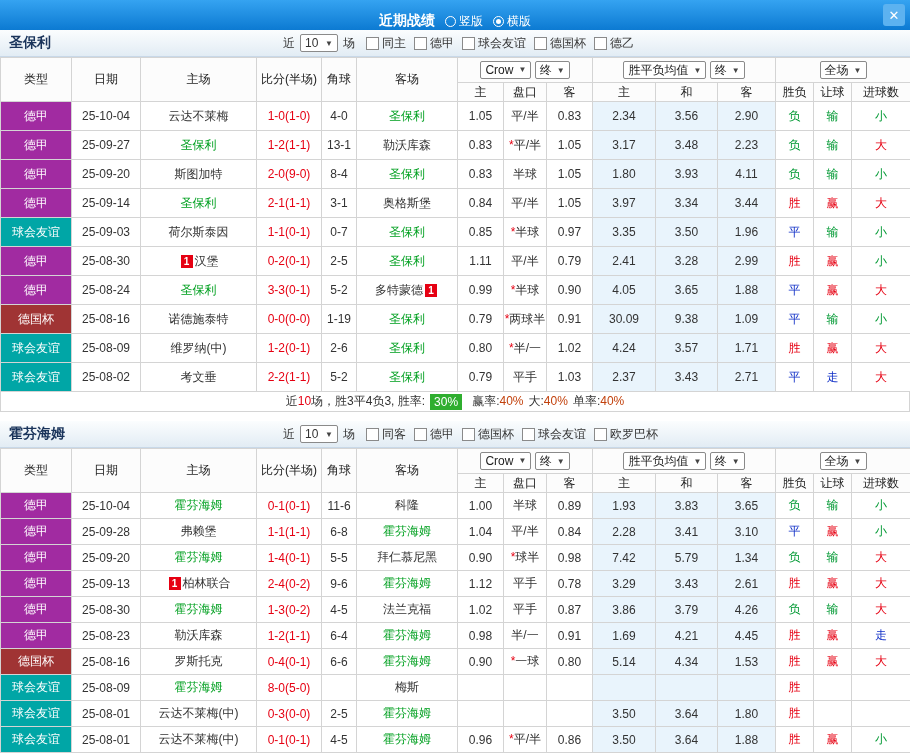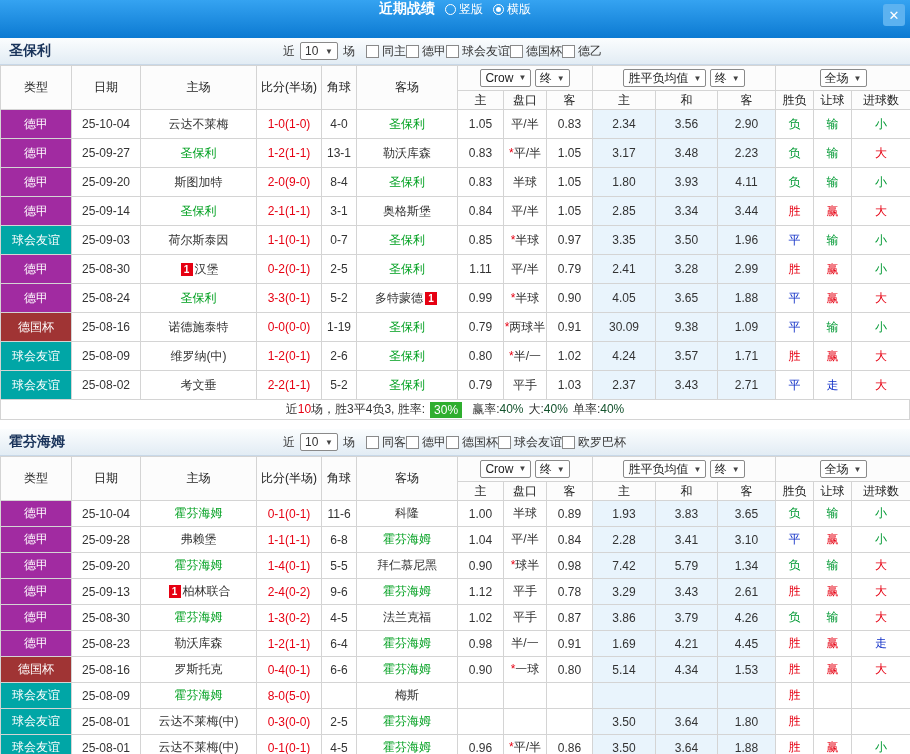--- a/index.html
+++ b/index.html
@@ -1,48 +1,48 @@
 <!DOCTYPE html>
 <html><head>
 <meta charset="utf-8">
 <style>
   *{margin:0;padding:0;box-sizing:border-box}
   body{width:910px;background:#fff;font-family:"Liberation Sans","DejaVu Sans",sans-serif;font-size:12px;color:#333}
-  .titlebar{position:relative;height:38px;background:linear-gradient(#35a3f1,#0c7ad2);display:flex;align-items:flex-start;justify-content:center}
+  .titlebar{position:relative;height:30px;background:linear-gradient(#35a3f1,#0c7ad2);display:flex;align-items:flex-end;justify-content:center}
   .tb-center{display:flex;align-items:center;gap:10px}
   .title{color:#fff;font-weight:bold;font-size:14px}
   .radio-opt{display:inline-flex;align-items:center;gap:3px;color:#fff;cursor:pointer;font-size:12px}
   .radio{width:11px;height:11px;border:1px solid #fff;border-radius:50%;display:inline-block;position:relative;background:transparent}
   .radio.sel::after{content:"";position:absolute;left:2px;top:2px;right:2px;bottom:2px;background:#fff;border-radius:50%}
   .close-btn{position:absolute;right:5px;top:4px;width:22px;height:22px;background:#5cb2f0;color:#fff;font-weight:bold;display:flex;align-items:center;justify-content:center;border-radius:3px;cursor:pointer;font-size:13px}
   .band{display:flex;align-items:center;height:27px;background:linear-gradient(#fbfdfe,#e2ecf4);border-bottom:1px solid #c8d8e8}
   .team-name{width:283px;padding-left:9px;font-weight:bold;font-size:14px;color:#19335a}
   .filter{display:flex;align-items:center;gap:5px}
-  .cb-list{display:inline-flex;align-items:center;margin-left:6px}
+  .cb-list{display:inline-flex;align-items:center;gap:8px;margin-left:6px}
   .cb-item{display:inline-flex;align-items:center;gap:3px;cursor:pointer}
   .checkbox{width:13px;height:13px;border:1px solid #8a8a8a;background:#fff;display:inline-block}
   .dd{display:inline-flex;align-items:center;justify-content:space-between;border:1px solid #8a8a8a;background:#fff;height:18px;padding:0 4px;gap:5px;font-size:12px;cursor:pointer;border-radius:2px}
   .dd .arrow{font-size:8px;color:#444}
   .count-dd{min-width:38px}
   table{border-collapse:collapse;table-layout:fixed;width:910px}
   th,td{border:1px solid #d4d4d4;text-align:center;overflow:hidden;white-space:nowrap}
   thead th{background:#fcfcfc;font-weight:normal;color:#222}
   tr.h1 th{height:25px}
   tr.h2 th{height:19px}
   tbody td{height:29px}
   table.compact tbody td{height:26px}
   .league-cell{color:#fff}
   .score{color:#e60012}
   .focus{color:#00a020}
   .mean{background:#e9f4fc}
   .badge{display:inline-block;min-width:12px;height:13px;line-height:13px;background:#e60012;color:#fff;font-size:10px;font-weight:bold;padding:0 1px;margin:0 2px;vertical-align:middle}
   .star{color:#e60012}
   .summary{height:20px;border:1px solid #d4d4d4;border-top:none;display:flex;align-items:center;justify-content:center;gap:5px;background:#fff}
   .pct-badge{background:#2fae2f;color:#fff;padding:0 4px;height:16px;line-height:16px}
-  .blue{color:#14532d}
+  .blue{color:#c2410c}
   .red{color:#e60012}
   .sum-label{margin-left:5px}
   .section + .section{margin-top:9px}
 </style>
 </head>
 <body>
 
 <div class="titlebar">
   <div class="tb-center">
     <span class="title">近期战绩</span>
@@ -220,21 +220,21 @@
   <tr>
     <td class="league-cell" style="background: rgb(161, 43, 161);">德甲</td>
     <td>25-09-14</td>
     <td><span class="focus">圣保利</span></td>
     <td class="score">2-1(1-1)</td>
     <td>3-1</td>
     <td><span>奥格斯堡</span></td>
     <td>0.84</td>
     <td>平/半</td>
     <td>1.05</td>
-    <td class="mean">2.85</td>
+    <td class="mean">3.97</td>
     <td class="mean">3.34</td>
     <td class="mean">3.44</td>
     <td class="res" style="color: rgb(230, 0, 18);">胜</td>
     <td class="res" style="color: rgb(230, 0, 18);">赢</td>
     <td class="res" style="color: rgb(230, 0, 18);">大</td>
   </tr>
 
   <tr>
     <td class="league-cell" style="background: rgb(0, 166, 166);">球会友谊</td>
     <td>25-09-03</td>

